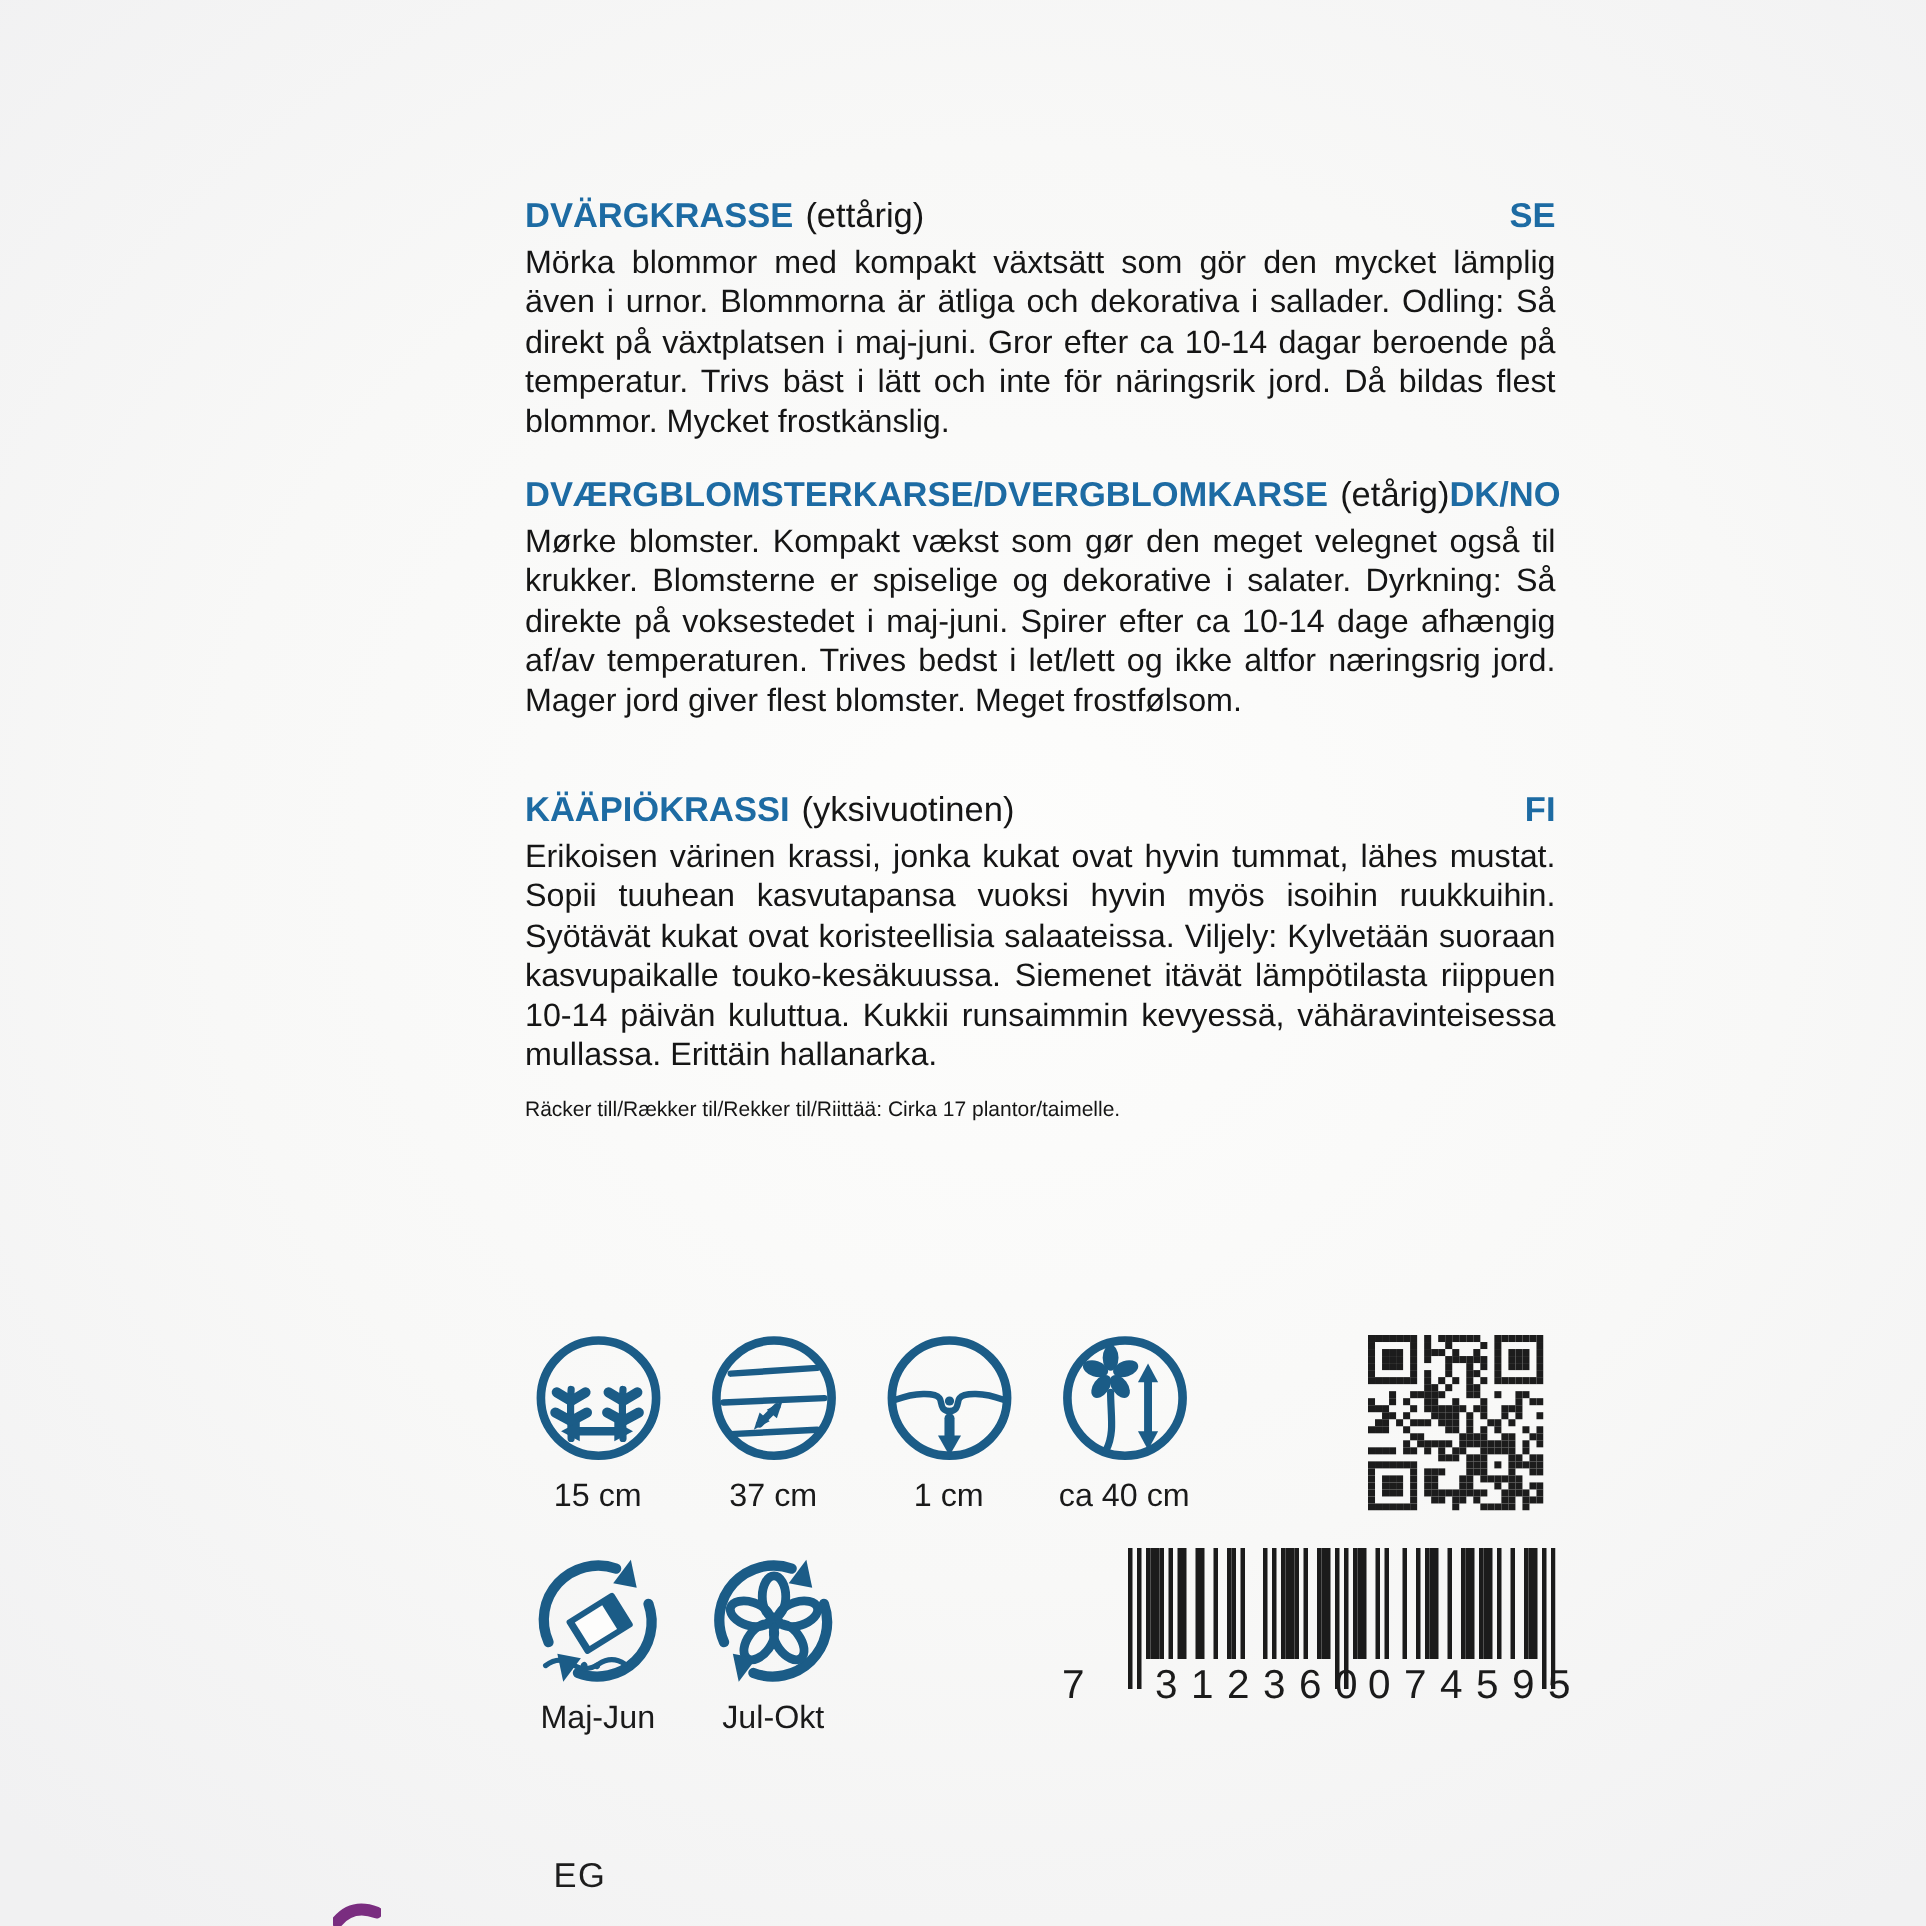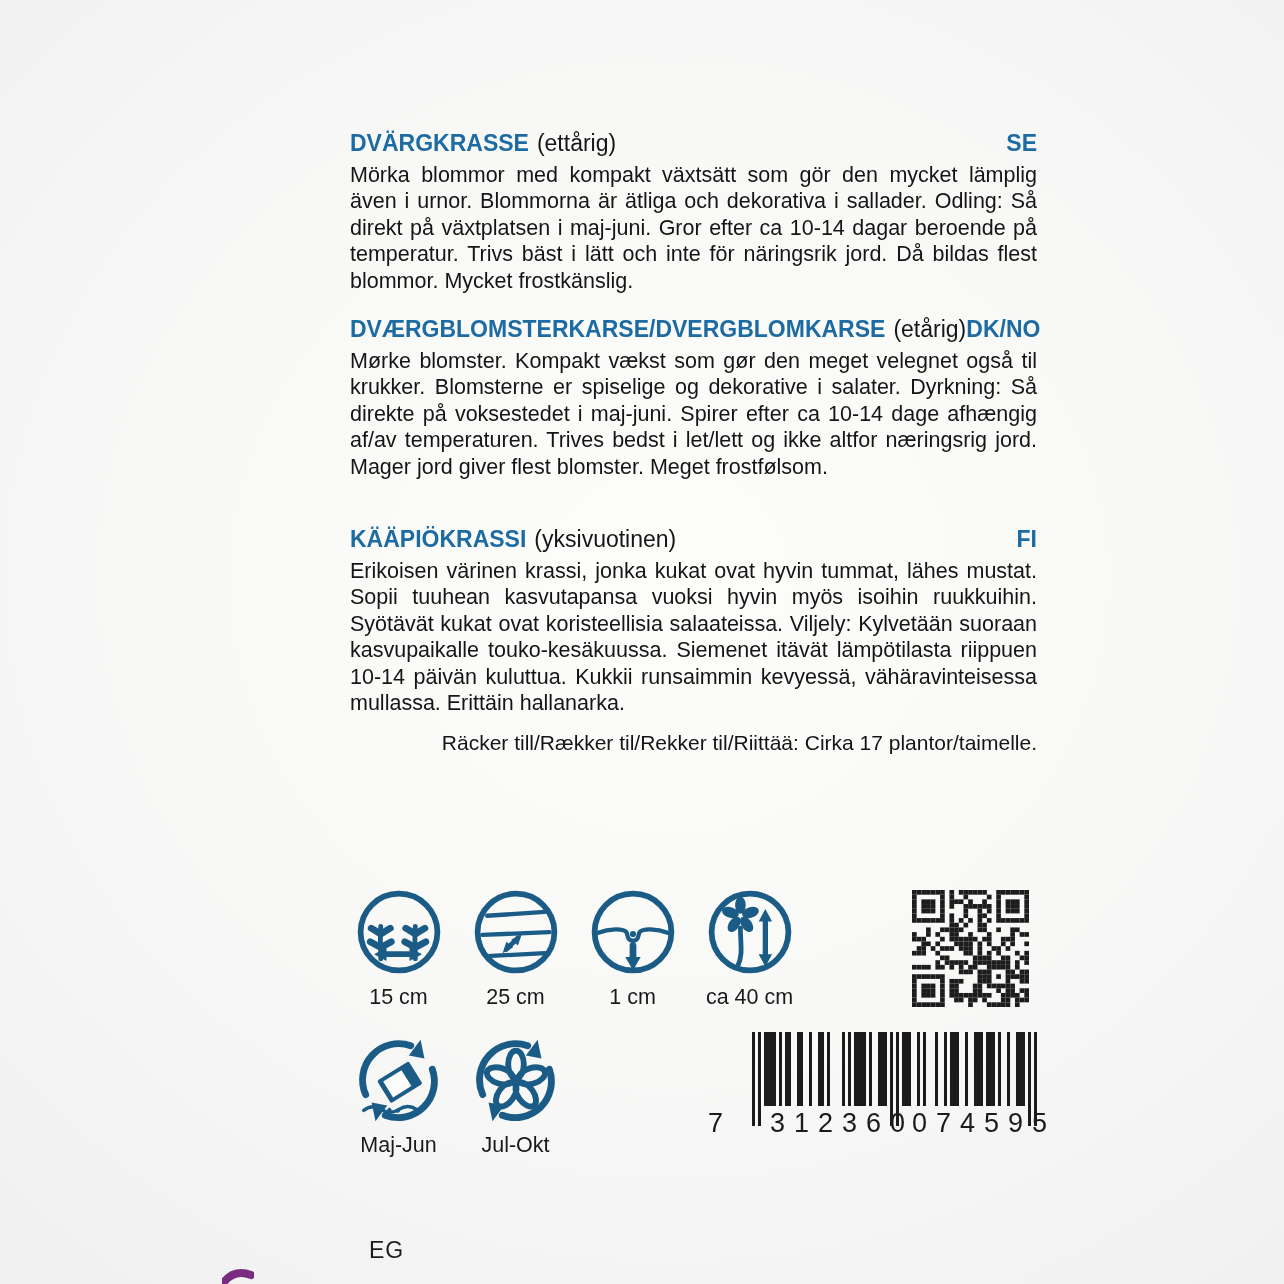--- a/index.html
+++ b/index.html
@@ -7,21 +7,21 @@
   .canvas{
     position:relative;width:1284px;height:1284px;overflow:hidden;
     background:radial-gradient(ellipse 75% 68% at 52% 45%, #fdfdfc 0%, #f8f8f7 55%, #f1f1f2 100%);
   }
   .textcol{position:absolute;left:350px;width:687px;}
   .sec-head{display:flex;align-items:baseline;font-size:23px;font-weight:bold;color:var(--blue);margin-bottom:5px;}
   .sec-head .suffix{font-weight:normal;color:#161616;margin-left:8px;text-align:center;}
   .sec-head .lang{margin-left:auto;color:var(--blue);}
   .sec-body{font-size:21.5px;line-height:26.4px;color:#151515;text-align:justify;margin:0;}
   .sec-body .b,.yield .b{font-weight:normal;}
-  .yield{position:absolute;left:350px;top:731px;width:687px;font-size:21px;color:#151515;margin:0;text-align:right;}
+  .yield{position:absolute;left:350px;top:731px;width:687px;font-size:14px;color:#151515;margin:0;}
   .iconrow{position:absolute;display:flex;}
   .icon-item{width:117px;display:flex;flex-direction:column;align-items:center;}
   .icon-item svg{display:block;}
   .icon-label{font-size:21.5px;color:#1a1a1a;margin-top:3px;white-space:nowrap;}
   #row1{left:340px;top:886px;}
   #row2{left:340px;top:1032px;}
   #qr{position:absolute;left:912px;top:890px;width:117px;height:117px;}
   #barcode{position:absolute;left:700px;top:1032px;width:345px;height:118px;}
   #barcode svg{position:absolute;left:52px;top:0;}
   .bc-digit{position:absolute;font-size:27px;color:#1b1b1b;top:76px;}
@@ -90,21 +90,21 @@
           <line x1="20" y1="31" x2="80" y2="27" stroke-width="4.5"></line>
           <line x1="15" y1="51" x2="85" y2="48" stroke-width="4.5"></line>
           <line x1="20" y1="73" x2="80" y2="70" stroke-width="4.5"></line>
           <line x1="40" y1="66" x2="52" y2="54" stroke-width="5"></line>
         </g>
         <g fill="#1b5c87" stroke="none">
           <polygon points="56,50 52,62 45,56"></polygon>
           <polygon points="36,70 40,58 47,64"></polygon>
         </g>
       </svg>
-      <span class="icon-label">25 cm</span>
+      <span class="icon-label">37 cm</span>
     </div>
     <div class="icon-item">
       <svg width="96" height="96" viewBox="0 0 100 100">
         <g fill="none" stroke="#1b5c87" stroke-linecap="round">
           <circle cx="50" cy="48" r="40" stroke-width="6"></circle>
           <path d="M13,49 C26,44 40,44 43,48 C45,50 43,57 50,57 C57,57 55,50 57,48 C60,44 74,44 87,49" stroke-width="4.5"></path>
           <line x1="50" y1="62" x2="50" y2="77" stroke-width="7"></line>
         </g>
         <circle cx="50" cy="50" r="3.2" fill="#1b5c87"></circle>
         <polygon points="50,88 42,74 58,74" fill="#1b5c87"></polygon>

